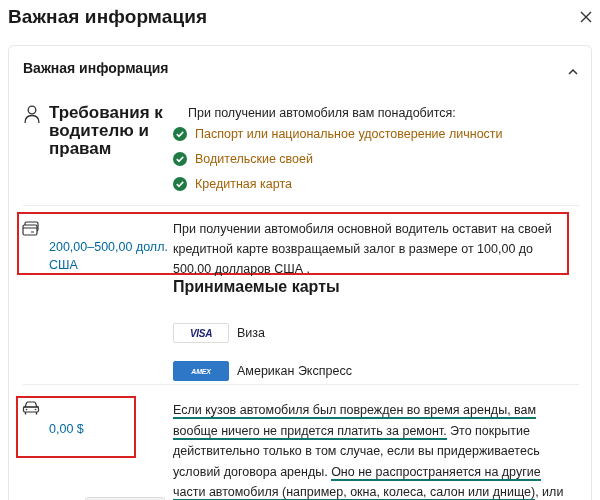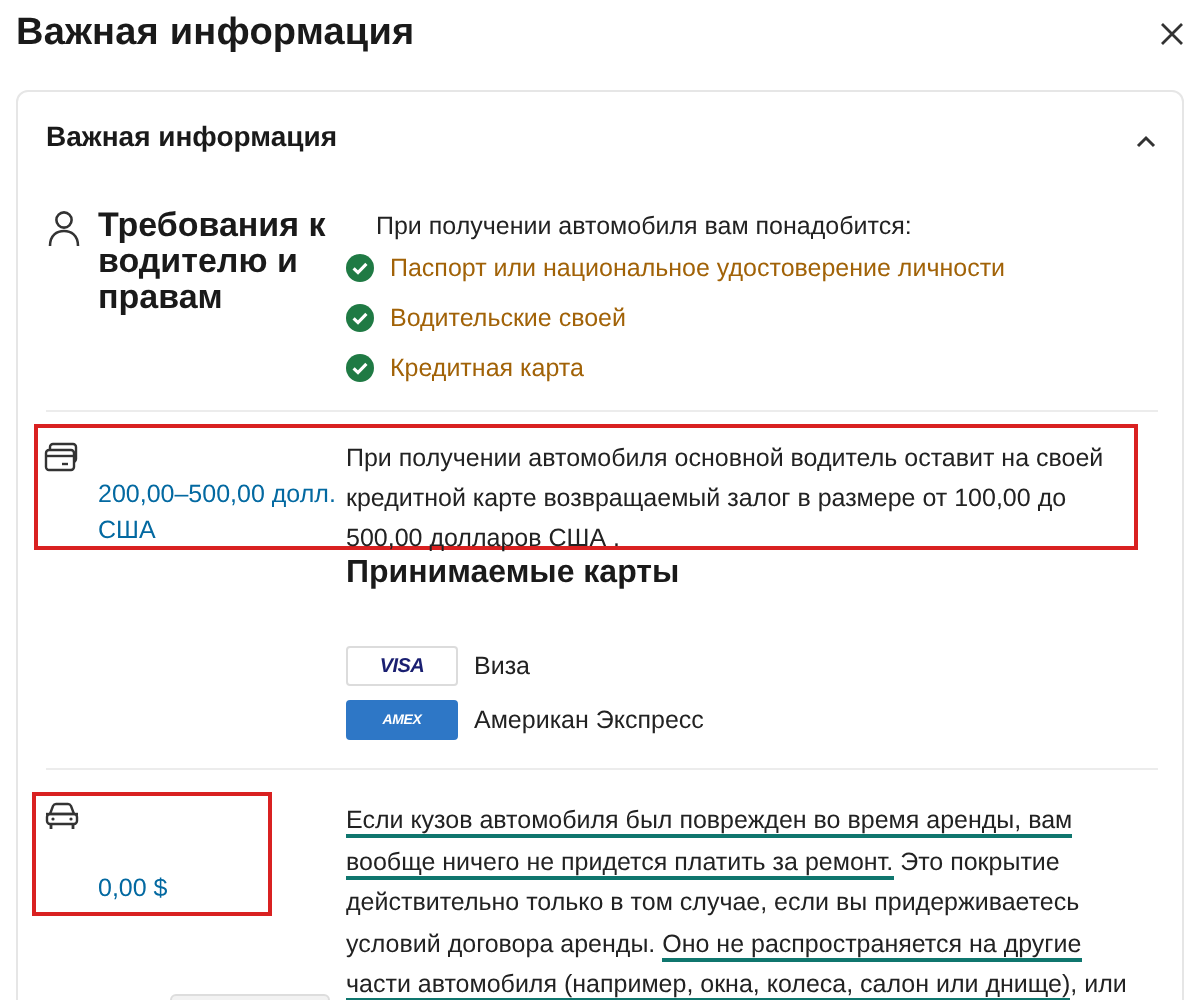--- a/index.html
+++ b/index.html
@@ -101,41 +101,41 @@
   <div class="sec-body" style="top:173px; width:395px;">При получении автомобиля основной водитель оставит на своей кредитной карте возвращаемый залог в размере от 100,00 до 500,00 долларов США .</div>
 
   <div class="cards-title">Принимаемые карты</div>
 
   <div class="pay-row" style="top:276px;">
     <div class="pay-logo">
       <span class="visa-text">VISA</span>
     </div>
     <span>Виза</span>
   </div>
-  <div class="pay-row" style="top:303px;">
+  <div class="pay-row" style="top:314px;">
     <div class="pay-logo amex">
       <span class="amex-text">AMEX</span>
     </div>
     <span>Американ Экспресс</span>
   </div>
 
   <div class="divider" style="top:338px;"></div>
 
   <div class="red-box" style="left:7px; top:350px; width:120px; height:62px;"></div>
   <div class="sec-icon" style="top:354px;">
     <svg width="18" height="16" viewBox="0 0 18 16">
         <path d="M3 7 L4.5 3 Q5 2 6 2 L12 2 Q13 2 13.5 3 L15 7" stroke="#333" stroke-width="1.2" fill="none"></path>
         <rect x="1.5" y="7" width="15" height="5" rx="1.5" stroke="#333" stroke-width="1.2" fill="none"></rect>
         <line x1="1" y1="7" x2="17" y2="7" stroke="#333" stroke-width="1.2"></line>
         <line x1="3.5" y1="12" x2="3.5" y2="14.5" stroke="#333" stroke-width="1.4"></line>
         <line x1="14.5" y1="12" x2="14.5" y2="14.5" stroke="#333" stroke-width="1.4"></line>
         <circle cx="4.5" cy="9.5" r="0.8" fill="#333"></circle>
         <circle cx="13.5" cy="9.5" r="0.8" fill="#333"></circle>
       </svg>
   </div>
-  <div class="sec-sub" style="top:389px;">0,00 $</div>
+  <div class="sec-sub" style="top:374px;">0,00 $</div>
 
   <div class="sec-body" style="top:354px; width:400px; line-height:20.5px;">
     <span class="u">Если кузов автомобиля был поврежден во время аренды, вам вообще ничего не придется платить за ремонт.</span><span> Это покрытие действительно только в том случае, если вы придерживаетесь условий договора аренды. </span><span class="u">Оно не распространяется на другие части автомобиля (например, окна, колеса, салон или днище)</span><span>, или расходы (например, за буксировку или время на бездорожье), или что-либо в автомобиле (например, детские</span>
   </div>
 </div>
 
 <div class="bottom-tab"></div>
 
 </body></html>

